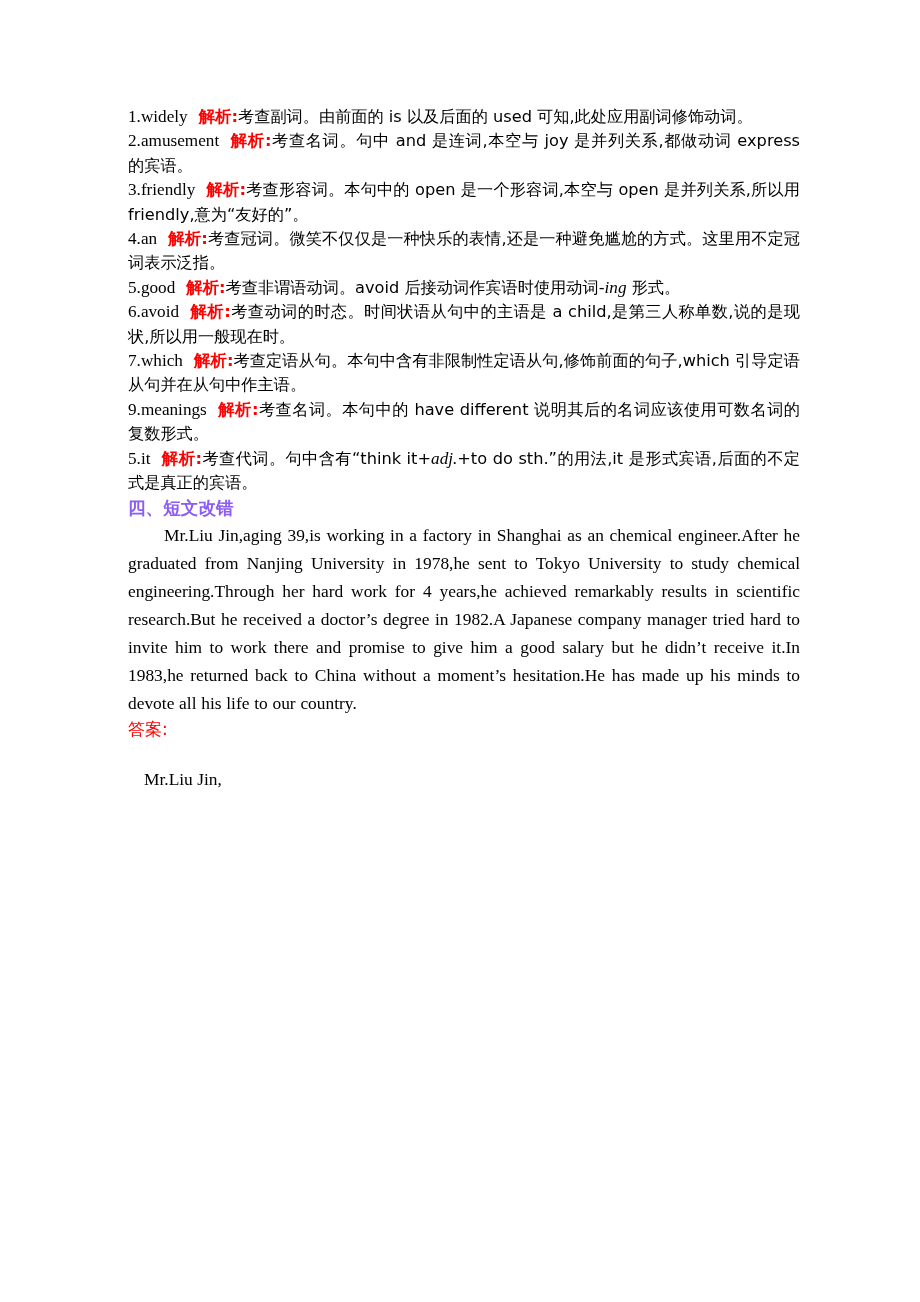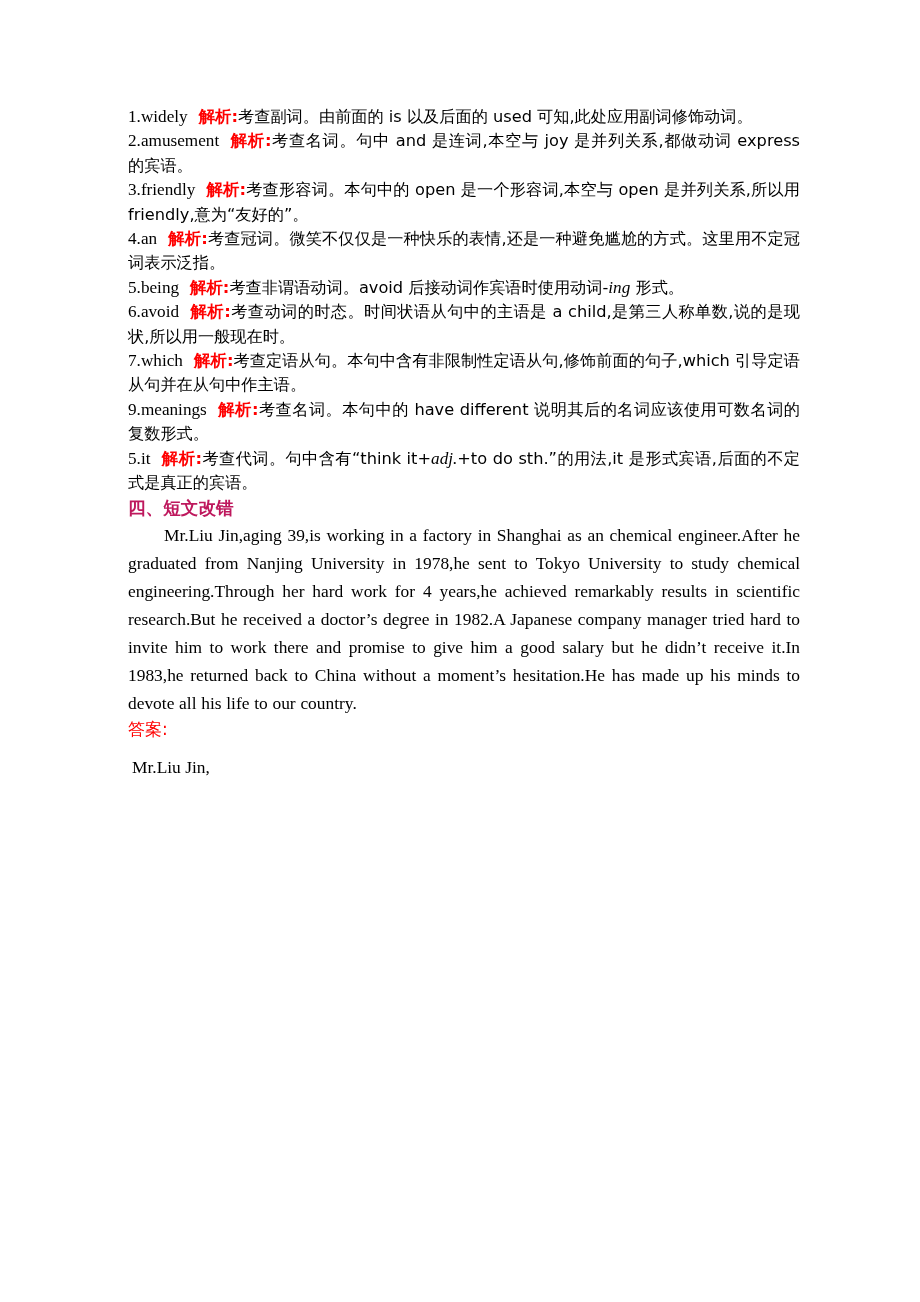--- a/index.html
+++ b/index.html
@@ -65,21 +65,21 @@
   em, .ital {
   }
 
   
   .section-heading {
     font-family: "DejaVu Sans", "Liberation Sans", sans-serif;
     font-size: 17.6px;
     font-weight: bold;
     line-height: 25px;
     margin: 0;
-    color: #be185d;
+    color: #8b5cf6;
   }
 
   
   .passage {
     font-size: 17.4px;
     line-height: 28px;
     text-indent: 36px;
     text-align: justify;
     margin: 0;
     word-spacing: 0.4px;
@@ -91,41 +91,41 @@
     font-weight: normal;
     font-family: "DejaVu Sans", "Liberation Sans", sans-serif;
     font-size: 17px;
     line-height: 25px;
     margin: 0;
   }
 
   .answer-body {
     font-size: 17.4px;
     line-height: 24.3px;
-    margin: 4px;
+    margin: 16px;
     padding-top: 9px;
   }
 </style>
 </head>
 <body>
 
 <div class="page">
   <div class="content">
 
     <div class="expl-list">
 
       <p class="expl-item"><span class="ans">1.</span><span class="ans">widely</span><span class="gap"></span><span class="jiexi">解析:</span><span class="cn">考查副词。由前面的 is 以及后面的 used 可知,此处应用副词修饰动词。</span></p>
 
       <p class="expl-item"><span class="ans">2.</span><span class="ans">amusement</span><span class="gap"></span><span class="jiexi">解析:</span><span class="cn">考查名词。句中 and 是连词,本空与 joy 是并列关系,都做动词 express 的宾语。</span></p>
 
       <p class="expl-item"><span class="ans">3.</span><span class="ans">friendly</span><span class="gap"></span><span class="jiexi">解析:</span><span class="cn">考查形容词。本句中的 open 是一个形容词,本空与 open 是并列关系,所以用 friendly,意为“友好的”。</span></p>
 
       <p class="expl-item"><span class="ans">4.</span><span class="ans">an</span><span class="gap"></span><span class="jiexi">解析:</span><span class="cn">考查冠词。微笑不仅仅是一种快乐的表情,还是一种避免尴尬的方式。这里用不定冠词表示泛指。</span></p>
 
-      <p class="expl-item"><span class="ans">5.</span><span class="ans">being</span><span class="gap"></span><span class="jiexi">解析:</span><span class="cn">考查非谓语动词。avoid 后接动词作宾语时使用动词-</span><em class="ans ital">ing</em><span class="cn"> 形式。</span></p>
+      <p class="expl-item"><span class="ans">5.</span><span class="ans">good</span><span class="gap"></span><span class="jiexi">解析:</span><span class="cn">考查非谓语动词。avoid 后接动词作宾语时使用动词-</span><em class="ans ital">ing</em><span class="cn"> 形式。</span></p>
 
       <p class="expl-item"><span class="ans">6.</span><span class="ans">avoid</span><span class="gap"></span><span class="jiexi">解析:</span><span class="cn">考查动词的时态。时间状语从句中的主语是 a child,是第三人称单数,说的是现状,所以用一般现在时。</span></p>
 
       <p class="expl-item"><span class="ans">7.</span><span class="ans">which</span><span class="gap"></span><span class="jiexi">解析:</span><span class="cn">考查定语从句。本句中含有非限制性定语从句,修饰前面的句子,which 引导定语从句并在从句中作主语。</span></p>
 
 
       <p class="expl-item"><span class="ans">9.</span><span class="ans">meanings</span><span class="gap"></span><span class="jiexi">解析:</span><span class="cn">考查名词。本句中的 have different 说明其后的名词应该使用可数名词的复数形式。</span></p>
 
       <p class="expl-item"><span class="ans">5.</span><span class="ans">it</span><span class="gap"></span><span class="jiexi">解析:</span><span class="cn">考查代词。句中含有“think it+</span><em class="ans ital">adj.</em><span class="cn">+to do sth.”的用法,it 是形式宾语,后面的不定式是真正的宾语。</span></p>
 

